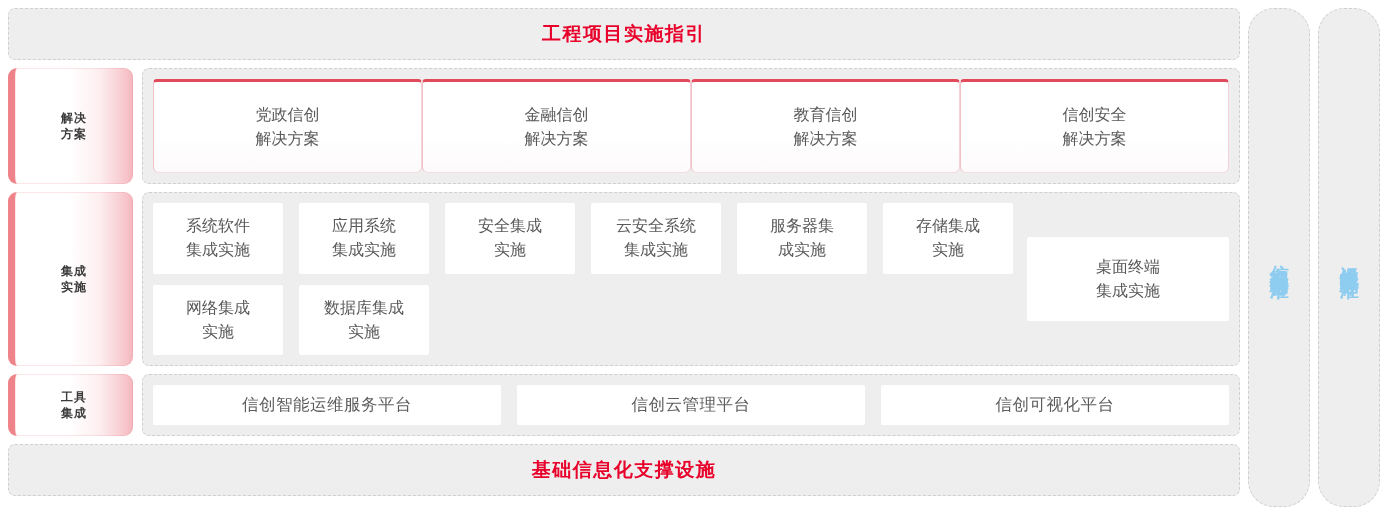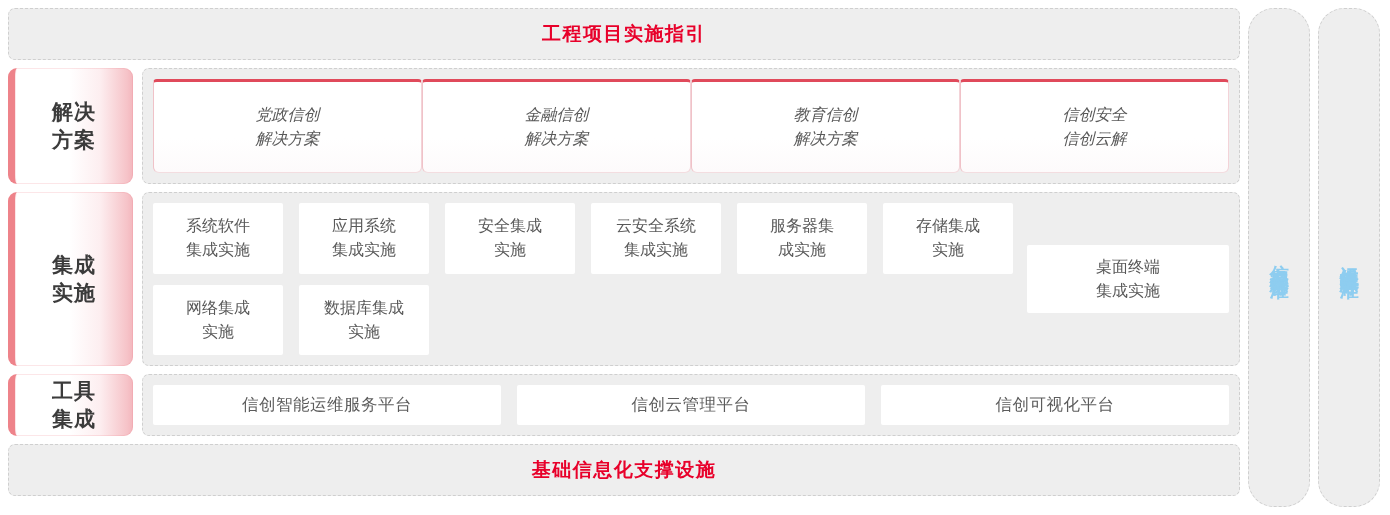--- a/index.html
+++ b/index.html
@@ -64,42 +64,41 @@
                 #ffffff 0%, #ffffff 46%,
                 #fdeef0 72%, #f6c3c8 95%, #f3b6bd 100%);
     display: flex;
     align-items: center;
     justify-content: center;
     text-align: center;
     box-shadow: 0 0 0 1px rgba(238,131,138,0.20) inset;
   }
   .band-label-text {
     color: #3b3b3b;
-    font-size: 21px;
+    font-size: 12px;
     font-weight: bold;
     line-height: 1.35;
     letter-spacing: 1px;
     white-space: pre-line;
   }
 
   .band-panel {
     flex: 1 1 auto;
     background: #eeeeee;
     border: 1px dashed #cfcfcf;
     border-radius: 7px;
     padding: 10px;
     display: flex;
   }
 
   
   .sol-grid {
     display: flex;
     gap: 0;
     width: 100%;
-    font-style: italic;
   }
   .sol-card {
     flex: 1 1 0;
     background: linear-gradient(to bottom, #ffffff 0%, #ffffff 62%, #fdfafb 100%);
     border-top: 3px solid #e04a5b;
     border-left: 1px solid #f0c2c8;
     border-right: 1px solid #f3d3d8;
     border-bottom: 1px solid #f3dde0;
     border-radius: 4px 4px 6px 6px;
     display: flex;
@@ -145,21 +144,21 @@
     justify-content: center;
     text-align: center;
   }
   .int-wide {
     flex: 0 0 202px;
     display: flex;
     align-items: center;
   }
   .int-wide .int-card {
     width: 100%;
-    height: 68px;
+    height: 84px;
     text-align: right;
   }
 
   
   .tool-grid {
     display: flex;
     gap: 16px;
     width: 100%;
   }
   .tool-card {
@@ -224,21 +223,21 @@
           <div class="sol-card">
             <span class="card-text">金融信创
 解决方案</span>
           </div>
           <div class="sol-card">
             <span class="card-text">教育信创
 解决方案</span>
           </div>
           <div class="sol-card">
             <span class="card-text">信创安全
-信创云解</span>
+解决方案</span>
           </div>
         </div>
       </div>
     </div>
 
     <div class="band band-integration">
       <div class="band-label">
         <span class="band-label-text">集成
 实施</span>
       </div>

